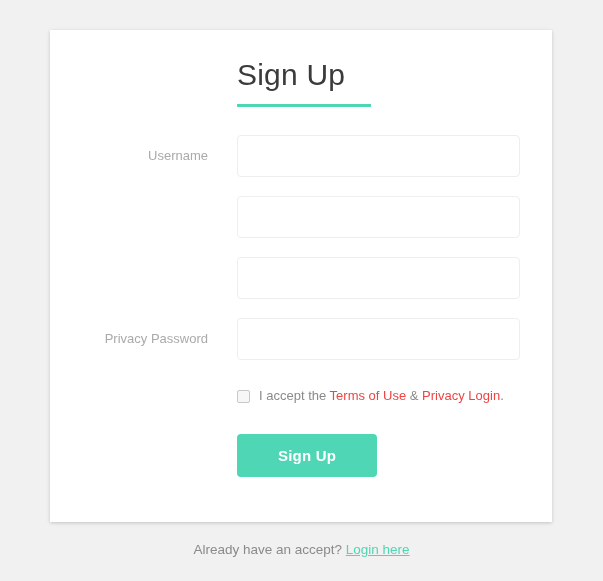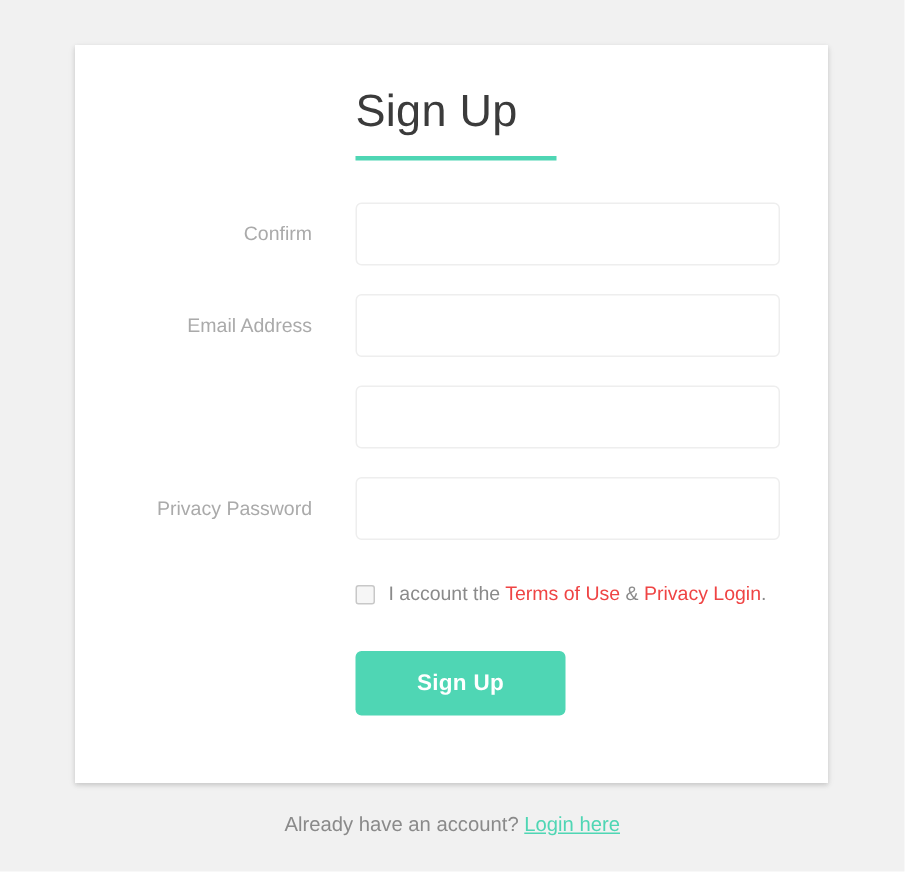--- a/index.html
+++ b/index.html
@@ -173,44 +173,43 @@
   <div class="card">
 
     <div class="title-wrap">
       <div class="title">Sign Up</div>
       <div class="title-underline"></div>
     </div>
 
     <div class="form">
 
       <div class="form-row">
-        <div class="field-label">Confirm</div>
+        <div class="field-label">Username</div>
         <input class="field-input" type="text" placeholder="" style="">
       </div>
 
       <div class="form-row">
-        <div class="field-label">Email Address</div>
         <input class="field-input" type="text" placeholder="" style="">
       </div>
 
       <div class="form-row">
         <input class="field-input" type="password" placeholder="" style="">
       </div>
 
       <div class="form-row">
         <div class="field-label">Privacy Password</div>
         <input class="field-input" type="password" placeholder="" style="">
       </div>
 
     </div>
 
     <div class="terms-row">
       <input class="checkbox" type="checkbox" style="">
-      <span class="terms-text"><span>I account the </span><a class="terms-link">Terms of Use</a><span> &amp; </span><a class="terms-link">Privacy Login</a><span>.</span></span>
+      <span class="terms-text"><span>I accept the </span><a class="terms-link">Terms of Use</a><span> &amp; </span><a class="terms-link">Privacy Login</a><span>.</span></span>
     </div>
 
     <button class="submit-btn">Sign Up</button>
 
   </div>
 
-  <div class="footer"><span>Already have an account? </span><a class="footer-link">Login here</a></div>
+  <div class="footer"><span>Already have an accept? </span><a class="footer-link">Login here</a></div>
 
 </div>
 
 </body></html>

